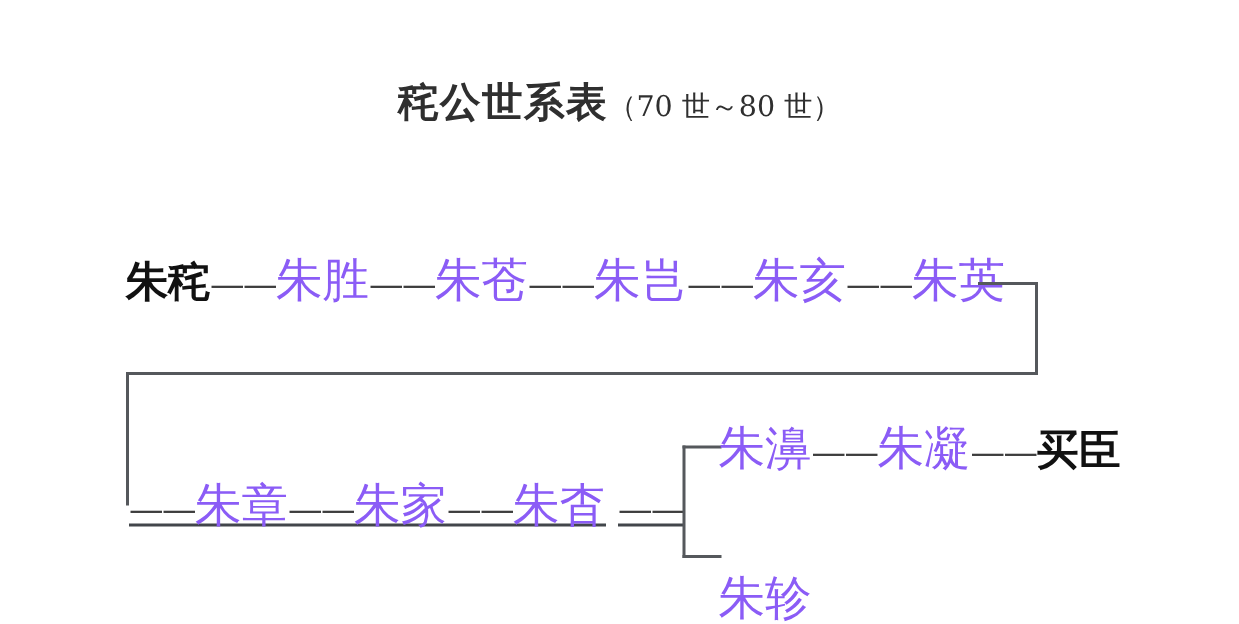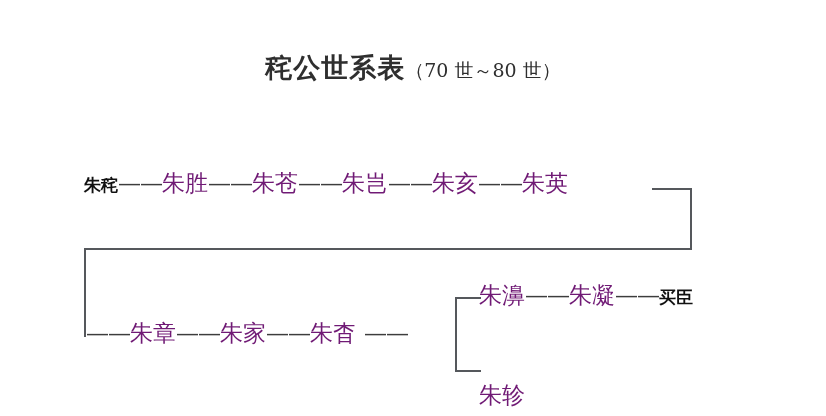--- a/index.html
+++ b/index.html
@@ -48,27 +48,27 @@
 
   
   .row {
     position: absolute;
     white-space: nowrap;
     font-size: 23px;
     line-height: 1;
     color: #42464b;
   }
   .name {
-    font-size: 23px;
-    color: #701a75;
+    font-size: 31px;
+    color: #8b5cf6;
   }
   .name.bold {
     font-weight: 700;
     color: #111111;
-    font-size: 17px;
+    font-size: 28px;
   }
   .dash {
     color: #3d3d3d;
     letter-spacing: -1px;
   }
   .gap {
     display: inline-block;
     width: 8px;
   }
 
@@ -93,21 +93,21 @@
     <span class="title-main">秺公世系表</span><span class="title-sub">（70 世～80 世）</span>
   </div>
 
   <div class="row" id="row1" style="left:84px; top:160px;"><span class="name bold">朱秺</span><span class="dash">——</span><span class="name">朱胜</span><span class="dash">——</span><span class="name">朱苍</span><span class="dash">——</span><span class="name">朱岂</span><span class="dash">——</span><span class="name">朱亥</span><span class="dash">——</span><span class="name">朱英</span></div>
 
   <div class="line-h" style="left:652px; top:176px; width:40px;"></div>
   <div class="line-v" style="left:690px; top:176px; height:60px;"></div>
   <div class="line-h" style="left:84px;  top:236px; width:608px;"></div>
   <div class="line-v" style="left:84px;  top:236px; height:89px;"></div>
 
-  <div class="row" id="row2" style="left:86px; top:310px;"><span class="dash">——</span><span class="name">朱章</span><span class="dash">——</span><span class="name">朱家</span><span class="dash">——</span><span class="name">朱杳</span><span class="gap"></span><span class="dash">——</span></div>
+  <div class="row" id="row2" style="left:86px; top:310px;text-decoration:underline;"><span class="dash">——</span><span class="name">朱章</span><span class="dash">——</span><span class="name">朱家</span><span class="dash">——</span><span class="name">朱杳</span><span class="gap"></span><span class="dash">——</span></div>
 
   <div class="line-v" style="left:455px; top:285px; height:75px;"></div>
   <div class="line-h" style="left:455px; top:285px; width:26px;"></div>
   <div class="line-h" style="left:455px; top:358px; width:26px;"></div>
 
   <div class="row" id="branch-upper" style="left:479px; top:272px;text-align:center;"><span class="name">朱濞</span><span class="dash">——</span><span class="name">朱凝</span><span class="dash">——</span><span class="name bold">买臣</span></div>
 
   <div class="row" id="branch-lower" style="left:479px; top:345px;margin-top:27px;"><span class="name">朱轸</span></div>
 
 </div>

